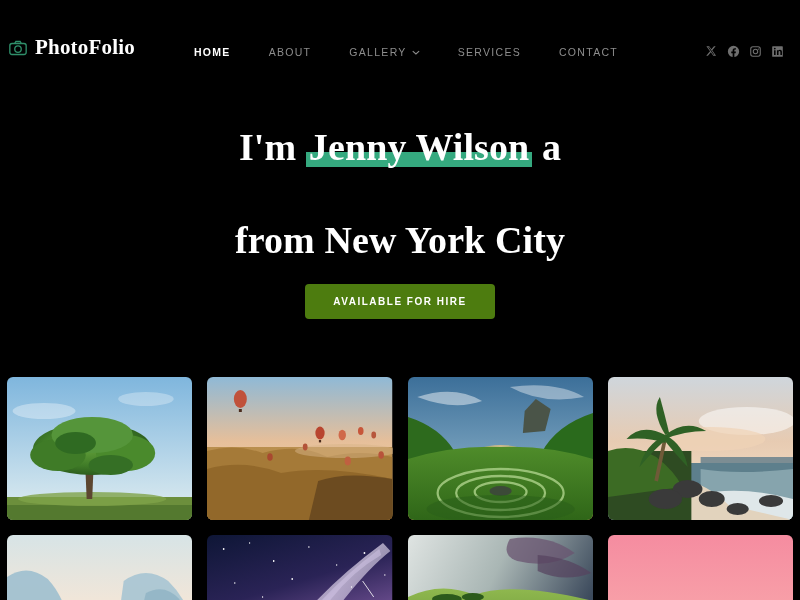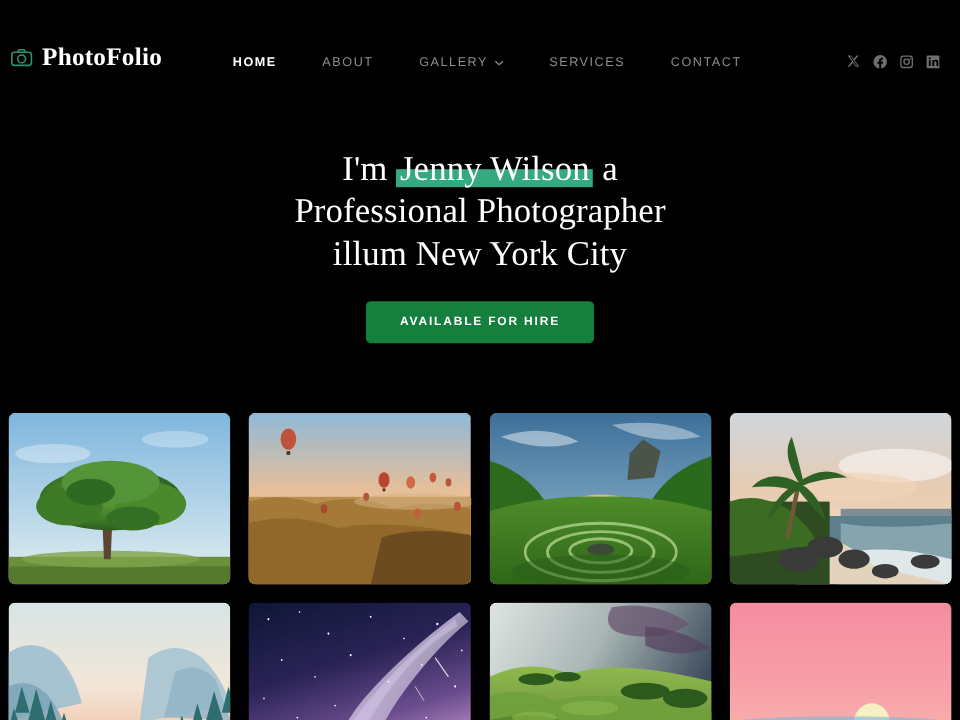--- a/index.html
+++ b/index.html
@@ -69,23 +69,23 @@
   .social-link { color: #6f6f6f; display: block; width: 13px; height: 13px; cursor: pointer; }
   .social-link svg { width: 13px; height: 13px; display: block; fill: currentColor; }
 
   
   .hero {
     padding-top: 66px;
     text-align: center;
   }
   .hero-title {
     font-family: "Liberation Serif", "DejaVu Serif", serif;
-    font-size: 29px;
+    font-size: 38px;
     line-height: 1.22;
-    font-weight: 400;
+    font-weight: 700;
     color: #ffffff;
     letter-spacing: .1px;
   }
   .hl {
     position: relative;
     display: inline-block;
     padding: 0 3px;
     z-index: 0;
   }
   .hl::before {
@@ -197,26 +197,26 @@
       <svg viewBox="0 0 24 24" aria-hidden="true">
           <path d="M3.4 2.2h17.2c.7 0 1.2.5 1.2 1.2v17.2c0 .7-.5 1.2-1.2 1.2H3.4c-.7 0-1.2-.5-1.2-1.2V3.4c0-.7.5-1.2 1.2-1.2zm2.2 7.3v9.1h2.9V9.5H5.6zm1.4-4.6a1.7 1.7 0 1 0 0 3.4 1.7 1.7 0 0 0 0-3.4zm4 4.6v9.1h2.9v-4.8c0-1.3.2-2.5 1.8-2.5 1.5 0 1.6 1.4 1.6 2.6v4.7h2.9v-5.3c0-2.6-.6-4.5-3.6-4.5-1.4 0-2.4.8-2.8 1.5h-.1V9.5H11z"></path>
         </svg>
     </a>
   </div>
 </header>
 
 <section class="hero">
   <h1 class="hero-title">
     <span>I'm </span><span class="hl">Jenny Wilson</span><span> a</span><br>
-    <span>Professional Photographer</span><br>
-    <span>illum New York City</span>
+    <br>
+    <span>from New York City</span>
   </h1>
 
 
-  <button class="hero-cta" style="background: #15803d;">Available for hire</button>
+  <button class="hero-cta" style="background: #4d7c0f;">Available for hire</button>
 </section>
 
 <section class="gallery">
 
   <figure class="gallery-card">
     <svg class="photo" viewBox="0 0 200 143" preserveAspectRatio="none">
       <defs>
         <linearGradient id="g1sky" x1="0" y1="0" x2="0" y2="1">
           <stop offset="0" stop-color="#7fb6dd"></stop>
             <stop offset="0.62" stop-color="#bcd9ea"></stop>

